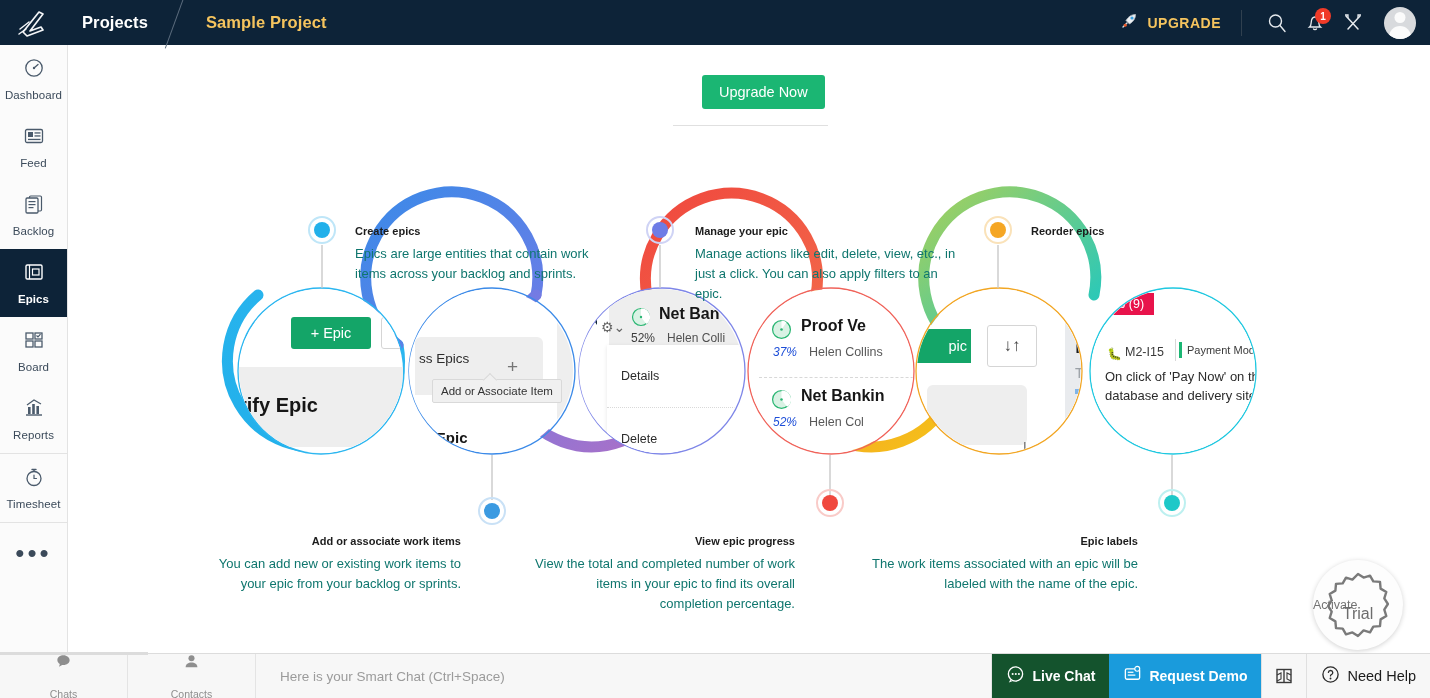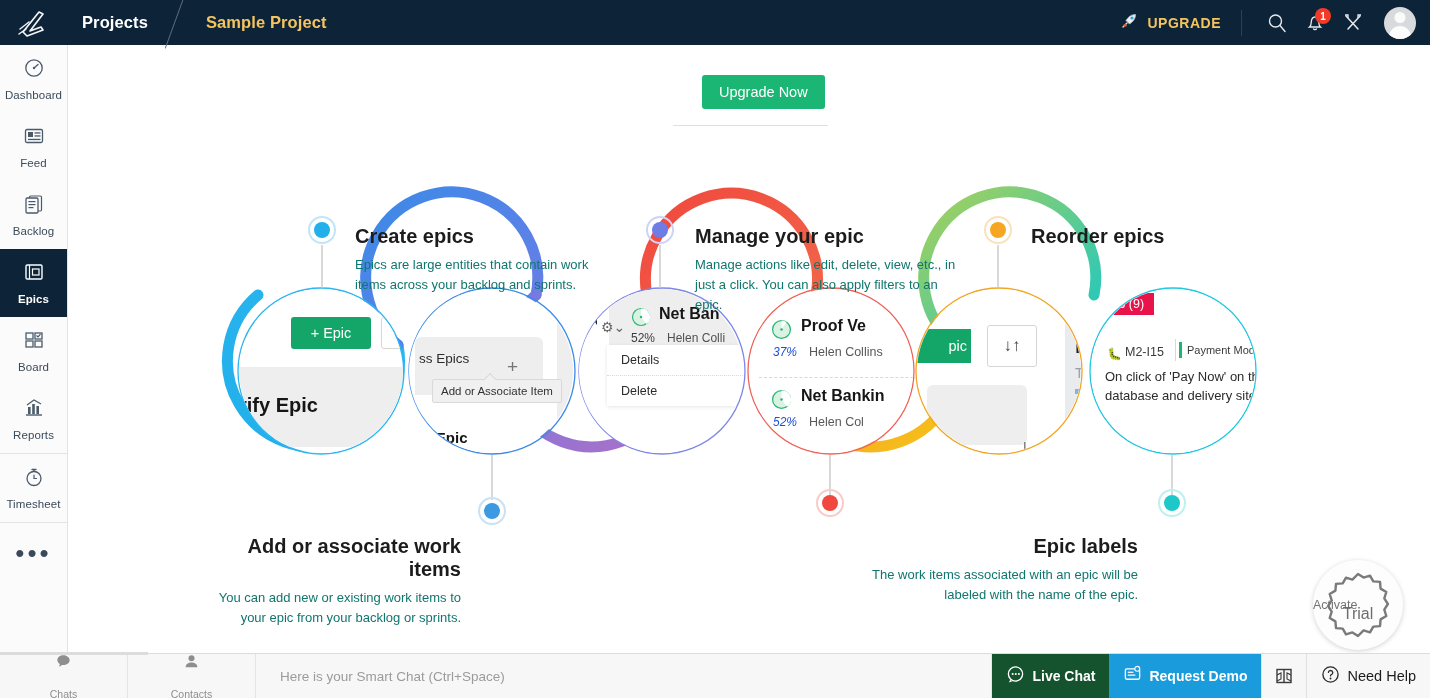--- a/index.html
+++ b/index.html
@@ -92,21 +92,21 @@
     background: #1bb673; color: #fff; border: none; border-radius: 3px;
     font-size: 14.5px; font-family: "Liberation Sans", sans-serif;
     padding: 9px 17px; cursor: pointer;
   }
   .divider-line {
     position: absolute; left: 605px; top: 80px; width: 155px; height: 1px; background: #e0e0e0;
   }
 
   
   .feat { position: absolute; }
-  .feat .ftitle { font-size: 20px; font-weight: bold; color: #1c1c1c; margin-bottom: 7px; }
+  .feat .ftitle { font-size: 11px; font-weight: bold; color: #1c1c1c; margin-bottom: 7px; }
   .feat .fdesc { font-size: 13px; color: #0f766e; line-height: 20px; }
   .feat.right-align { text-align: right; }
 
   
   .ringsvg { position: absolute; left: 0; top: 0; width: 1362px; height: 608px; pointer-events: none; }
 
   
   .bubble {
     position: absolute; border-radius: 50%; overflow: hidden;
     background: #ffffff;
@@ -163,21 +163,21 @@
   .b3-dark { position: absolute; left: 2px; top: 12px; width: 16px; height: 24px; background: #0d2338; clip-path: polygon(0 0, 100% 0, 100% 100%); }
   .b3-gear { position: absolute; left: 22px; top: 30px; font-size: 14px; color: #666; }
   .b3-prog { position: absolute; left: 52px; top: 18px; width: 20px; height: 20px; }
   .b3-name { position: absolute; left: 80px; top: 16px; font-size: 16px; font-weight: bold; color: #161616; white-space: nowrap; }
   .b3-sub { position: absolute; left: 52px; top: 42px; font-size: 12px; color: #505050; white-space: nowrap; }
   .b3-sub b { color:#3c3c3c; font-weight: normal; margin-right: 12px; }
   .b3-menu {
     position: absolute; left: 28px; top: 56px; width: 180px; background: #ffffff;
     box-shadow: 0 1px 4px rgba(0,0,0,.10);
   }
-  .b3-mi { padding: 8px 14px; font-size: 12.5px; color: #2b2b2b; border-bottom: 1px dotted #d9d9d9; }
+  .b3-mi { padding: 24px 14px; font-size: 12.5px; color: #2b2b2b; border-bottom: 1px dotted #d9d9d9; }
   .b3-mi:last-child { border-bottom: none; }
 
   
   .b4-row { position: absolute; left: 22px; width: 200px; }
   .b4-prog { position: absolute; left: 0; top: 0; width: 21px; height: 21px; }
   .b4-name { position: absolute; left: 30px; top: -2px; font-size: 16px; font-weight: bold; color: #161616; white-space: nowrap; }
   .b4-pct { position: absolute; left: 2px; top: 26px; font-size: 12px; color: #1d4ed8; font-style: italic; }
   .b4-who { position: absolute; left: 38px; top: 26px; font-size: 12.5px; color: #585858; white-space: nowrap; }
   .b4-sep { position: absolute; left: 10px; top: 88px; width: 190px; border-top: 1px dashed #d8d8d8; }
 
@@ -582,20 +582,24 @@
 
     <div class="feat" style="left:963px; top:180px; width:265px;">
       <div class="ftitle">Reorder epics</div>
     </div>
 
     <div class="feat right-align" style="left:140px; top:490px; width:253px;">
       <div class="ftitle">Add or associate work items</div>
       <div class="fdesc">You can add new or existing work items to your epic from your backlog or sprints.</div>
     </div>
 
+    <div class="feat right-align" style="left:462px; top:490px; width:265px;">
+      <div class="ftitle">View epic progress</div>
+      <div class="fdesc">View the total and completed number of work items in your epic to find its overall completion percentage.</div>
+    </div>
 
     <div class="feat right-align" style="left:800px; top:490px; width:270px;">
       <div class="ftitle">Epic labels</div>
       <div class="fdesc">The work items associated with an epic will be labeled with the name of the epic.</div>
     </div>
   </div>
 
   <div class="trial">
     <div class="trial-inner">
       <svg width="90" height="90" viewBox="0 0 90 90" style="position:absolute;left:0;top:0;">

